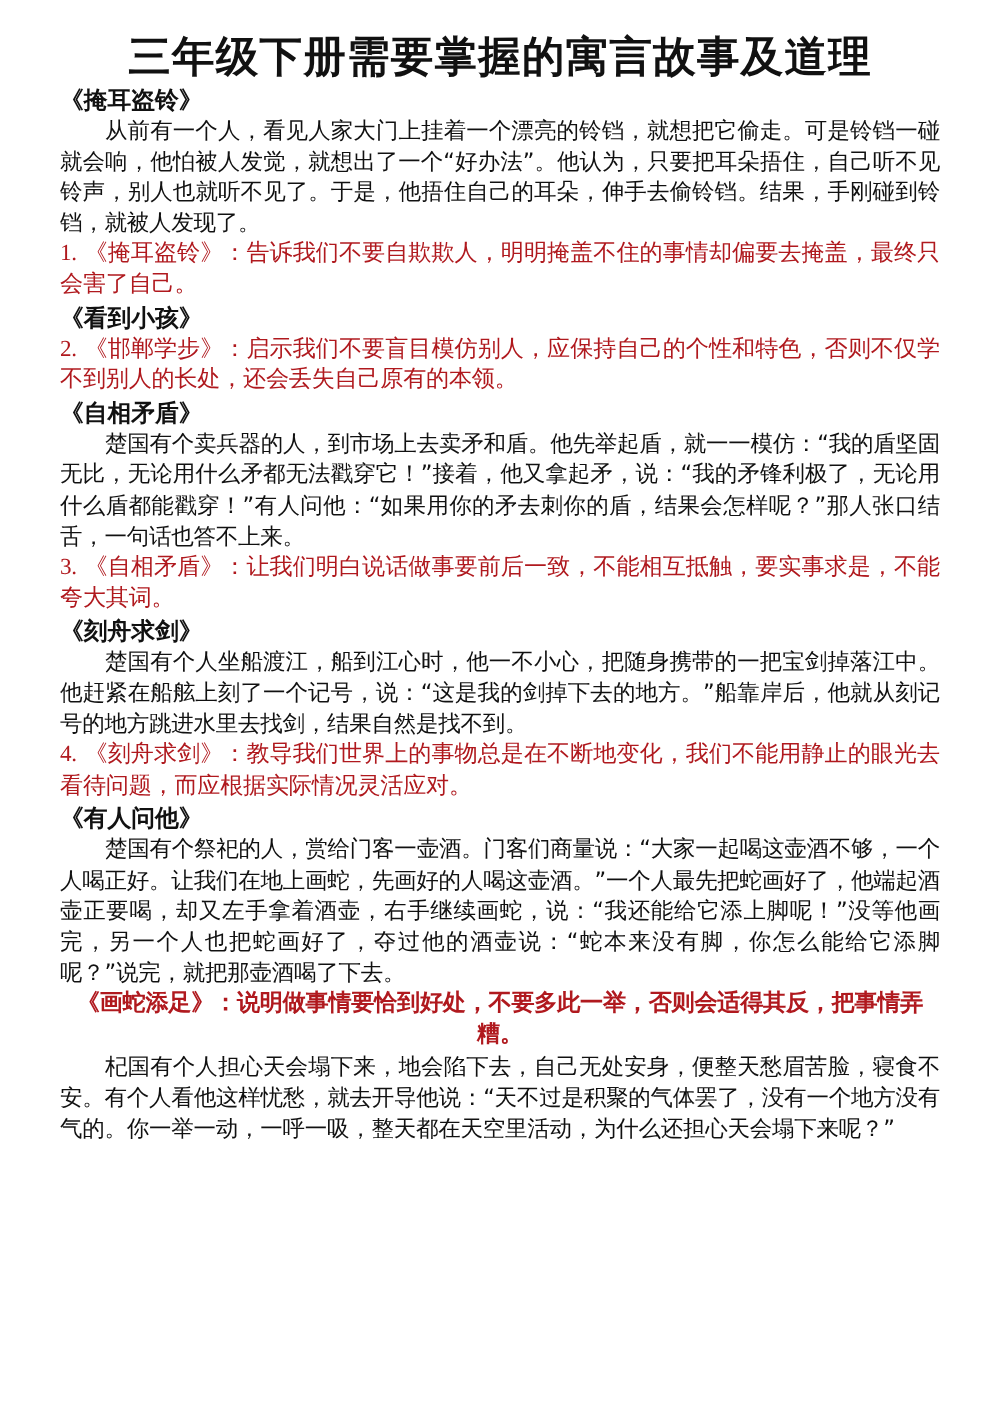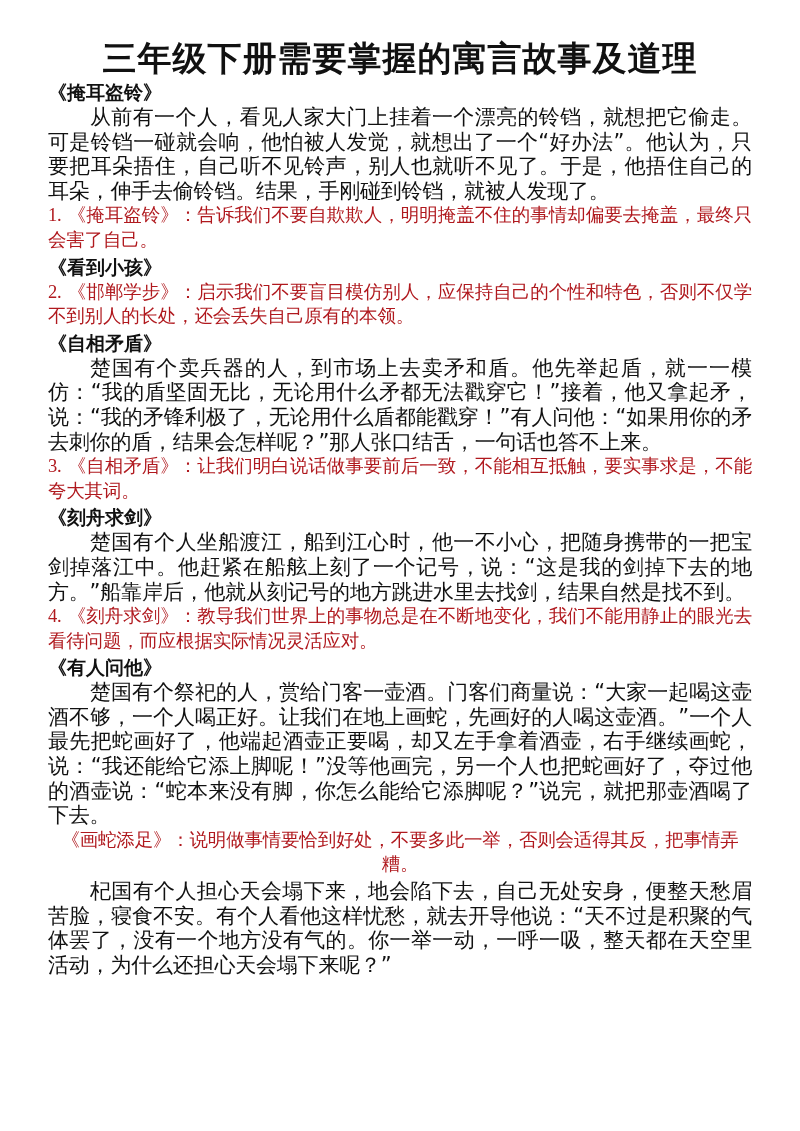--- a/index.html
+++ b/index.html
@@ -1,22 +1,22 @@
 <!DOCTYPE html>
 <html><head>
 <meta charset="utf-8">
 <style>
   html, body { margin: 0; padding: 0; background: #ffffff; }
   body { width: 800px; height: 1131px; overflow: hidden; font-family: "DejaVu Sans", "Liberation Sans", sans-serif; color: #111; }
-  .page { position: relative; width: 800px; height: 1131px; box-sizing: border-box; padding: 36px 48px 0 48px; }
+  .page { position: relative; width: 800px; height: 1131px; box-sizing: border-box; padding: 24px 48px 0 48px; }
   .doc-title { text-align: center; font-size: 34px; font-weight: bold; line-height: 44px; margin: 0; letter-spacing: 1px; }
   .story-title { text-align: left; font-size: 19px; font-weight: bold; line-height: 25px; margin: 0; }
-  .story-body { font-size: 21px; line-height: 24.6px; text-indent: 2em; margin: 0; text-align: justify; letter-spacing: -0.2px; }
+  .story-body { font-size: 18px; line-height: 24.6px; text-indent: 2em; margin: 0; text-align: justify; letter-spacing: -0.2px; }
   .moral { color: #b0191e; font-size: 18.5px; line-height: 24.6px; margin: 0 0 2px 0; text-align: justify; letter-spacing: -0.2px; }
-  .moral.centered { text-align: center; }
+  .moral.centered { text-align: center; font-weight: bold; }
   .moral .num { font-family: "Liberation Serif", serif; margin-right: 6px; }
   .story { margin: 0; }
 </style>
 </head>
 <body>
 
 <div class="page">
   <h1 class="doc-title">三年级下册需要掌握的寓言故事及道理</h1>
 
   <div class="story">

